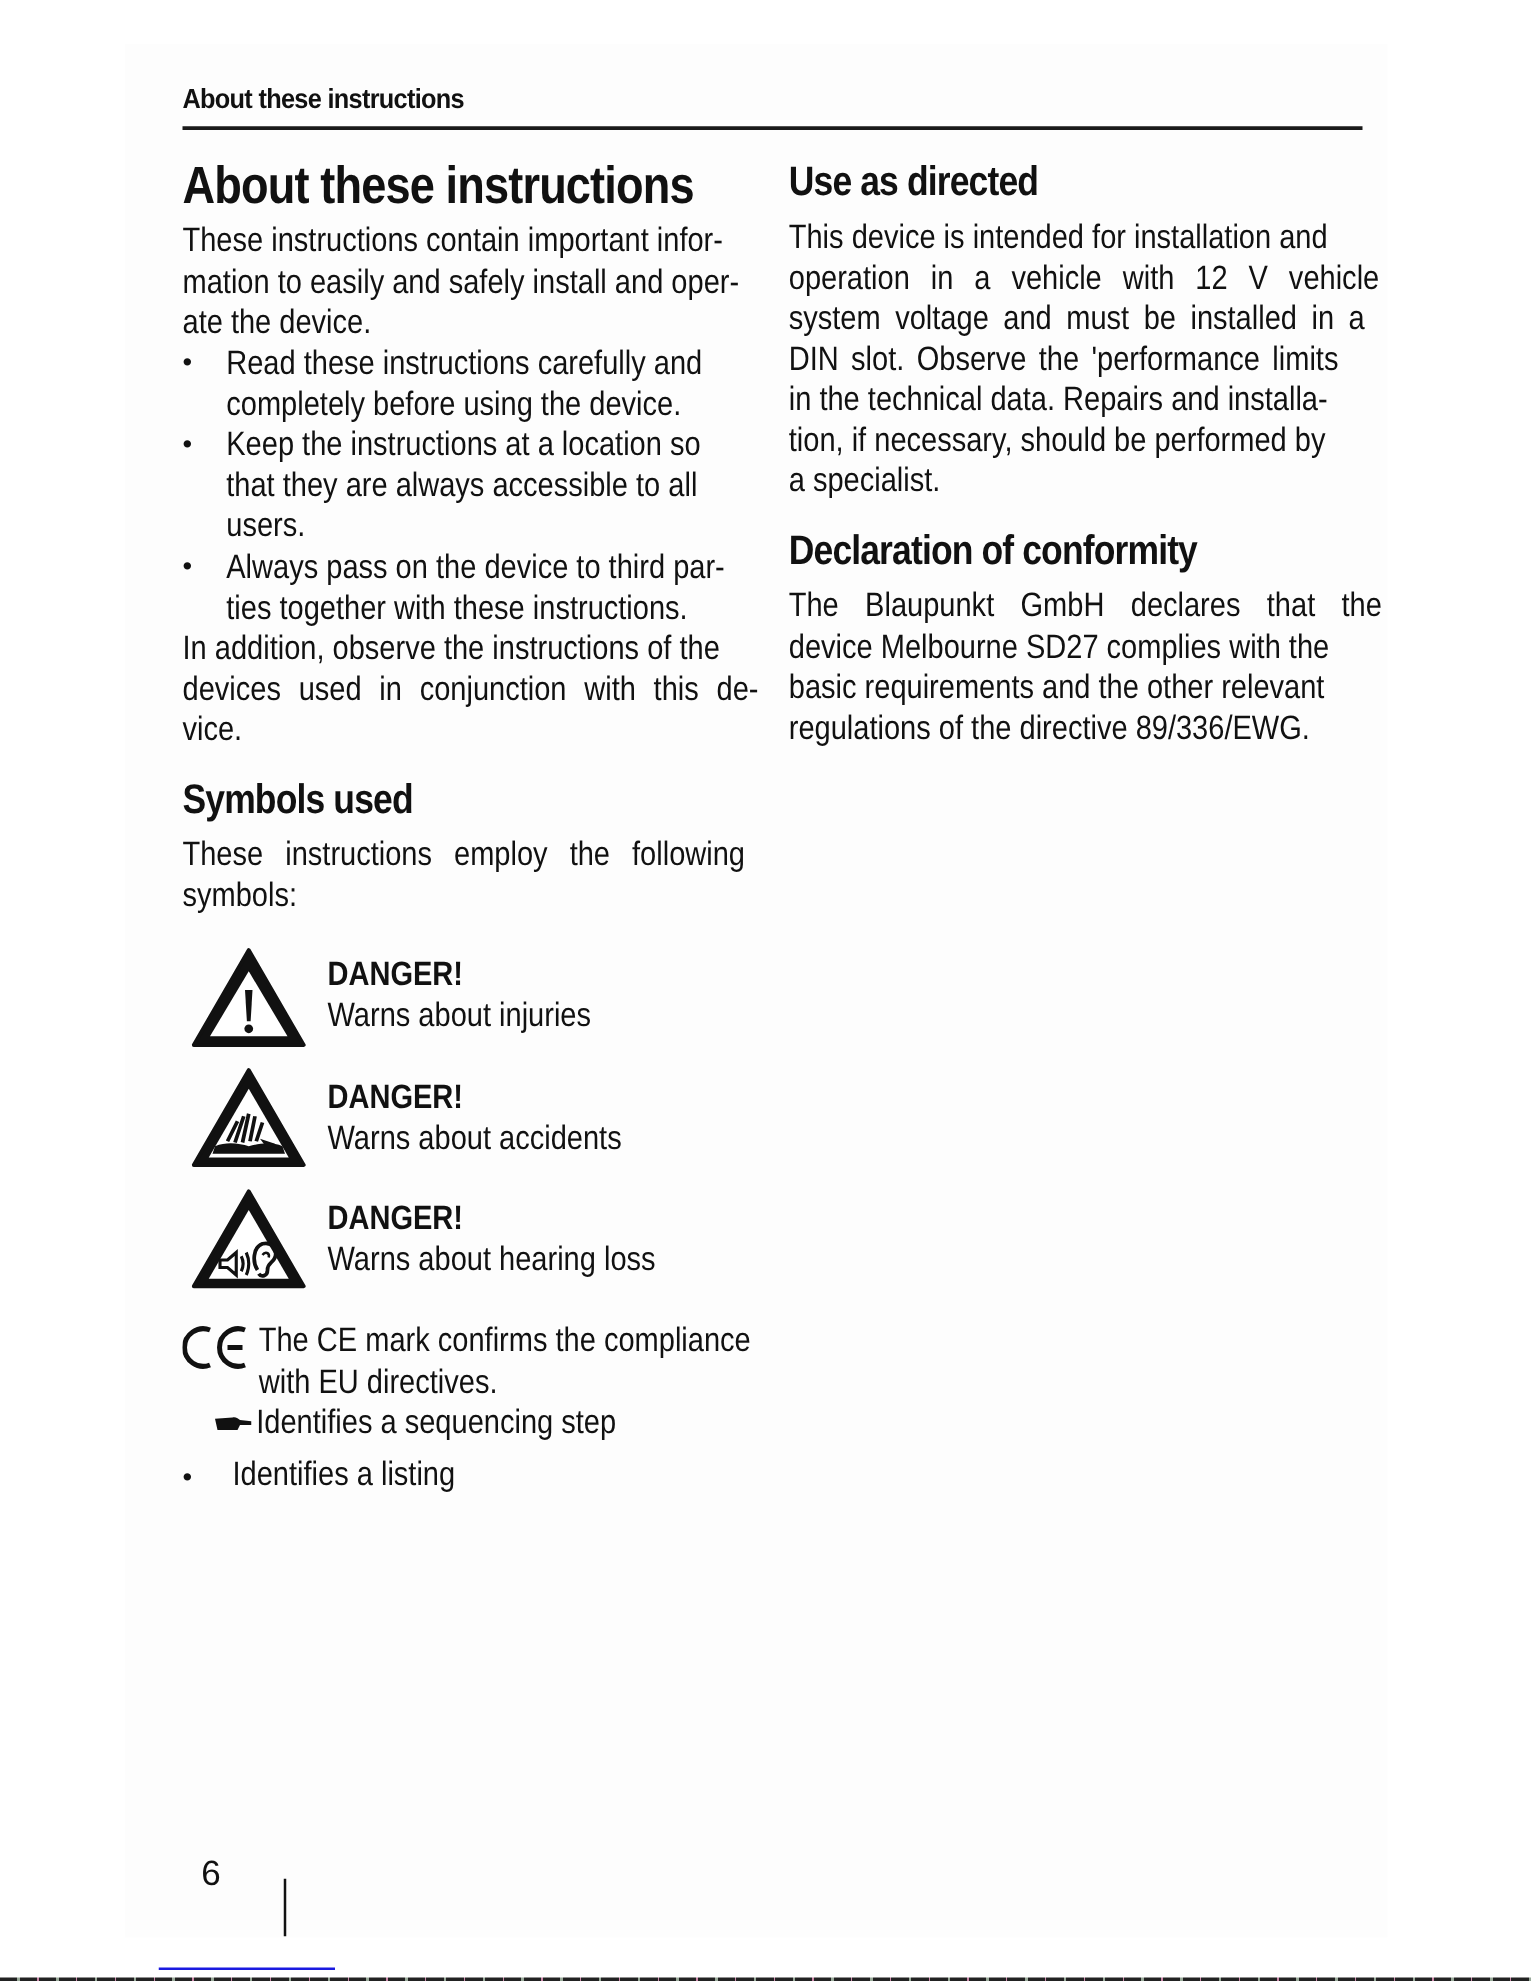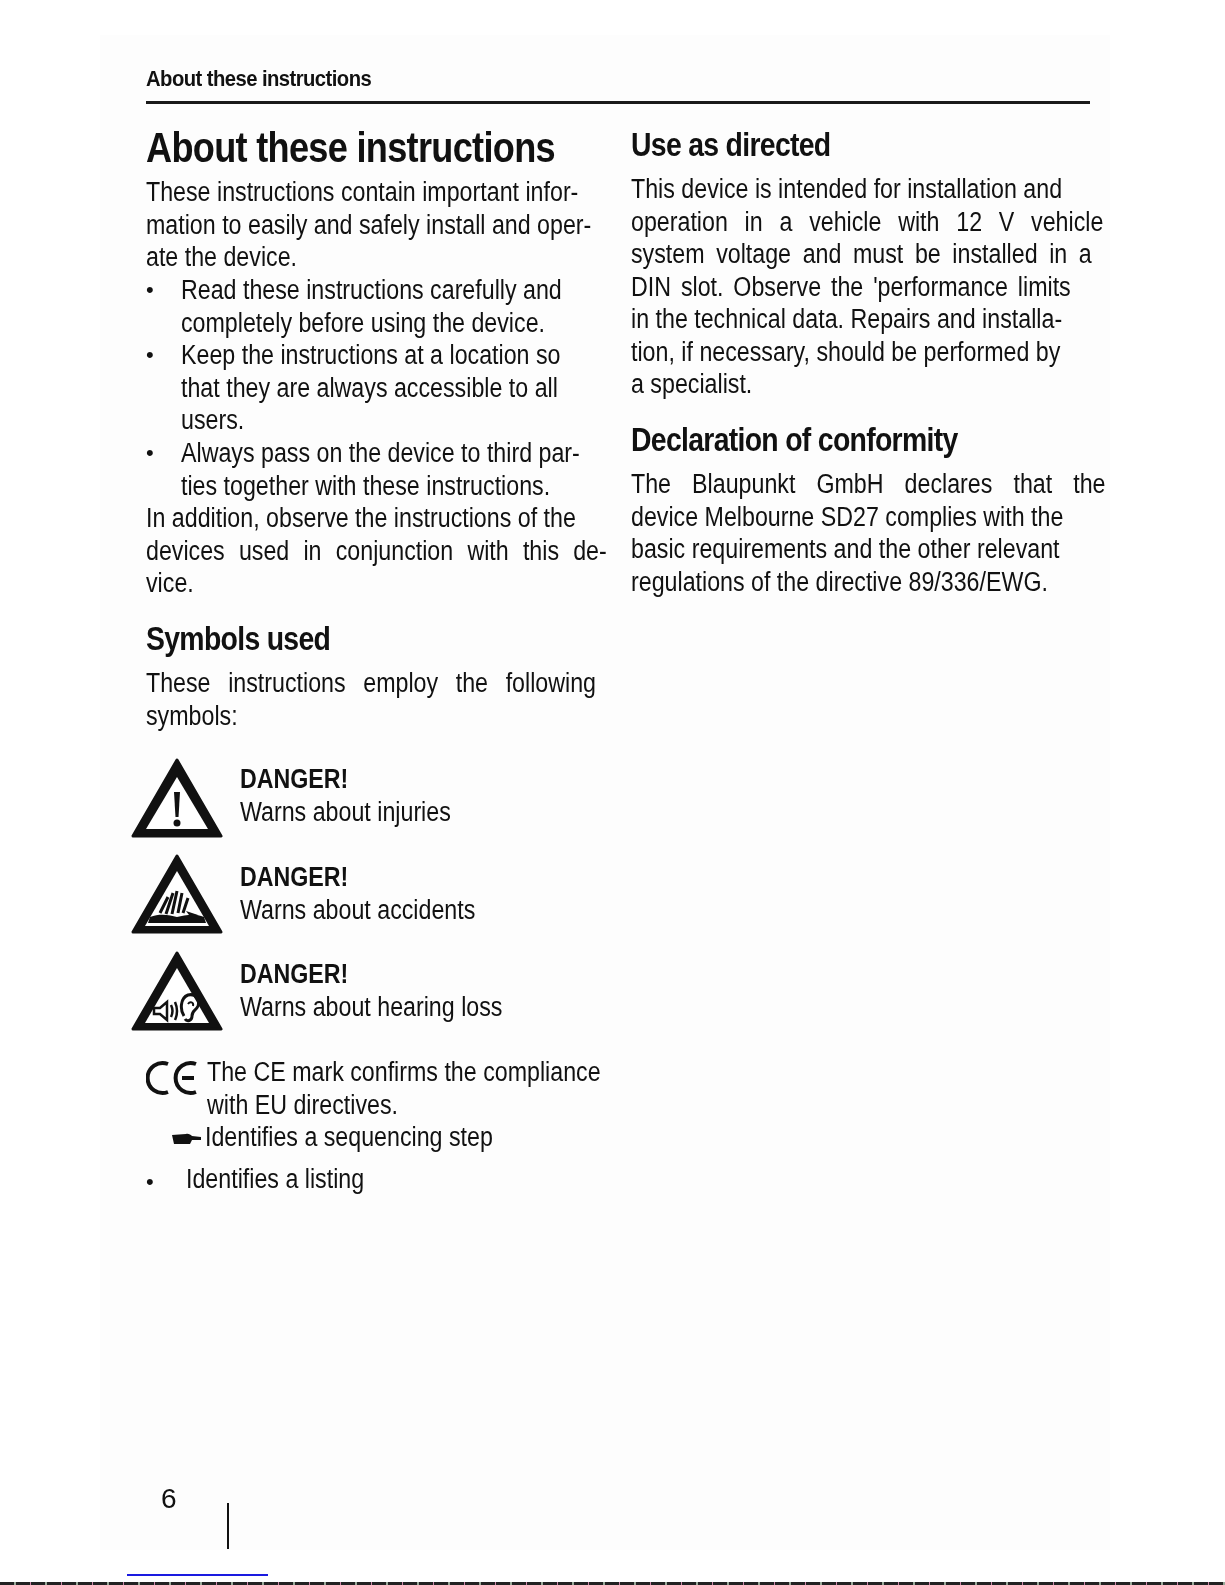--- a/index.html
+++ b/index.html
@@ -73,21 +73,21 @@
       position: absolute;
       left: 0;
       font-size: 22px;
     }
     .bullet-text {
       position: absolute;
       left: 35px;
     }
     .symbol-row {
       position: absolute;
-      left: 130px;
+      left: 152px;
       width: 460px;
       height: 90px;
     }
     .warning-icon {
       position: absolute;
       left: 0;
       top: 0;
       width: 94px;
       height: 82px;
     }

